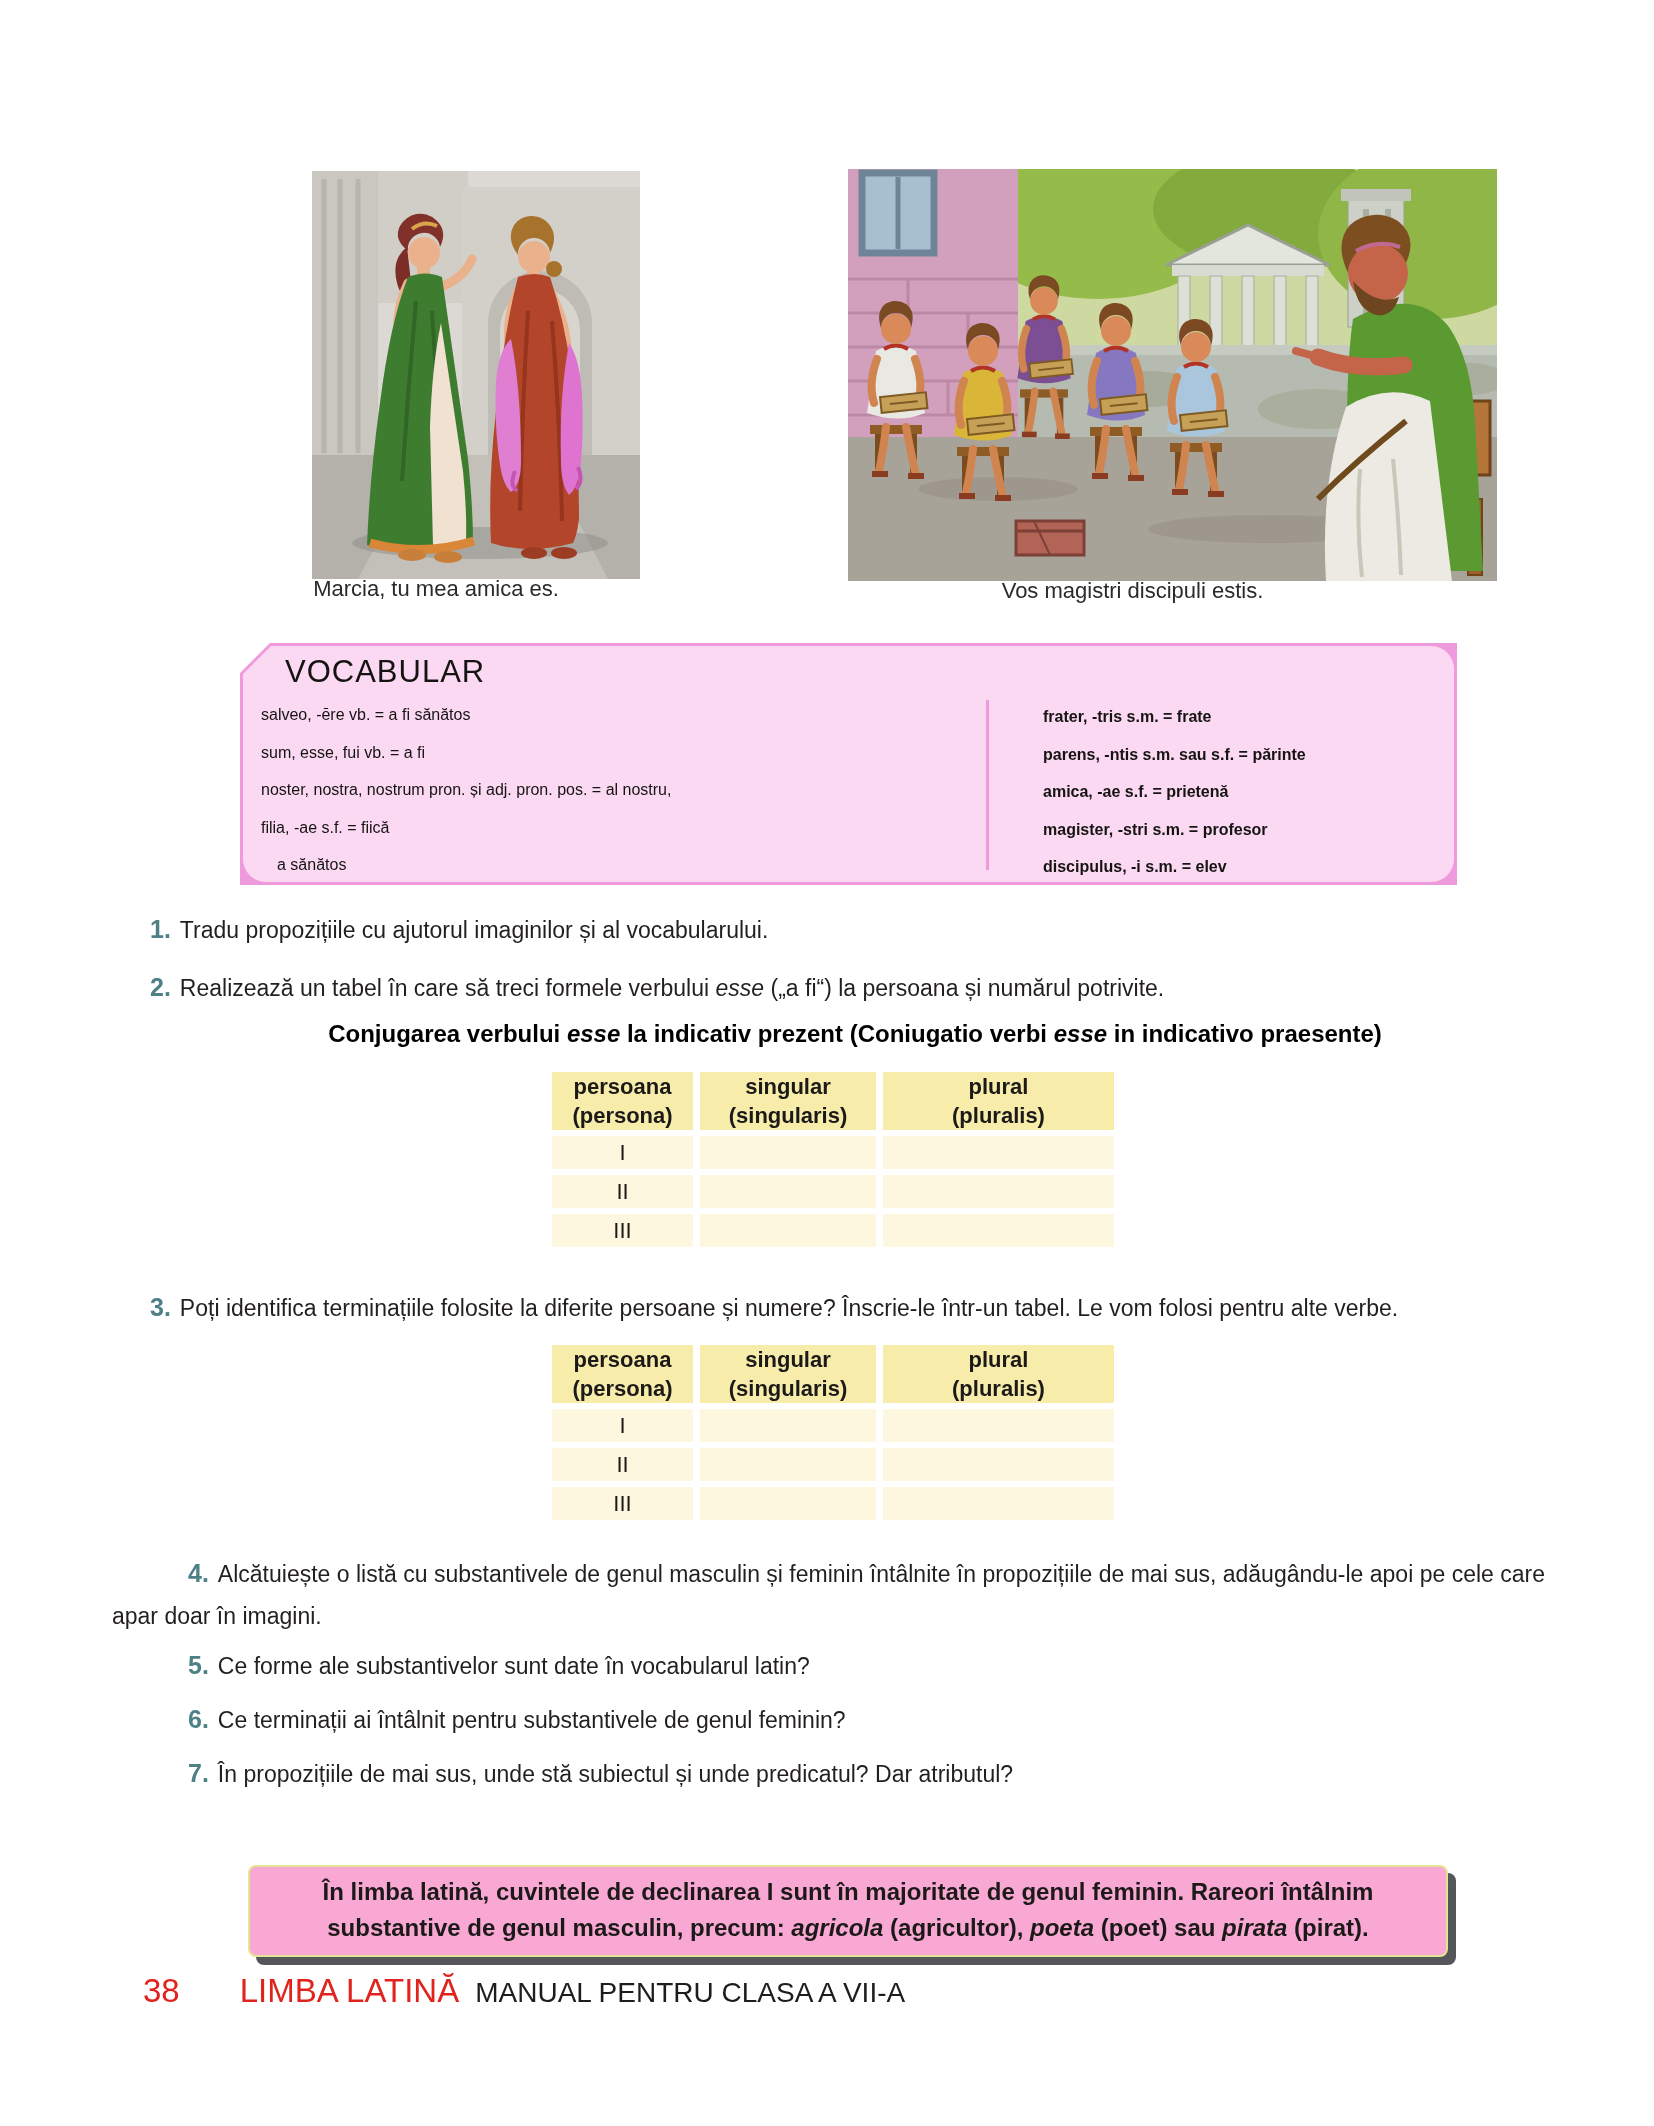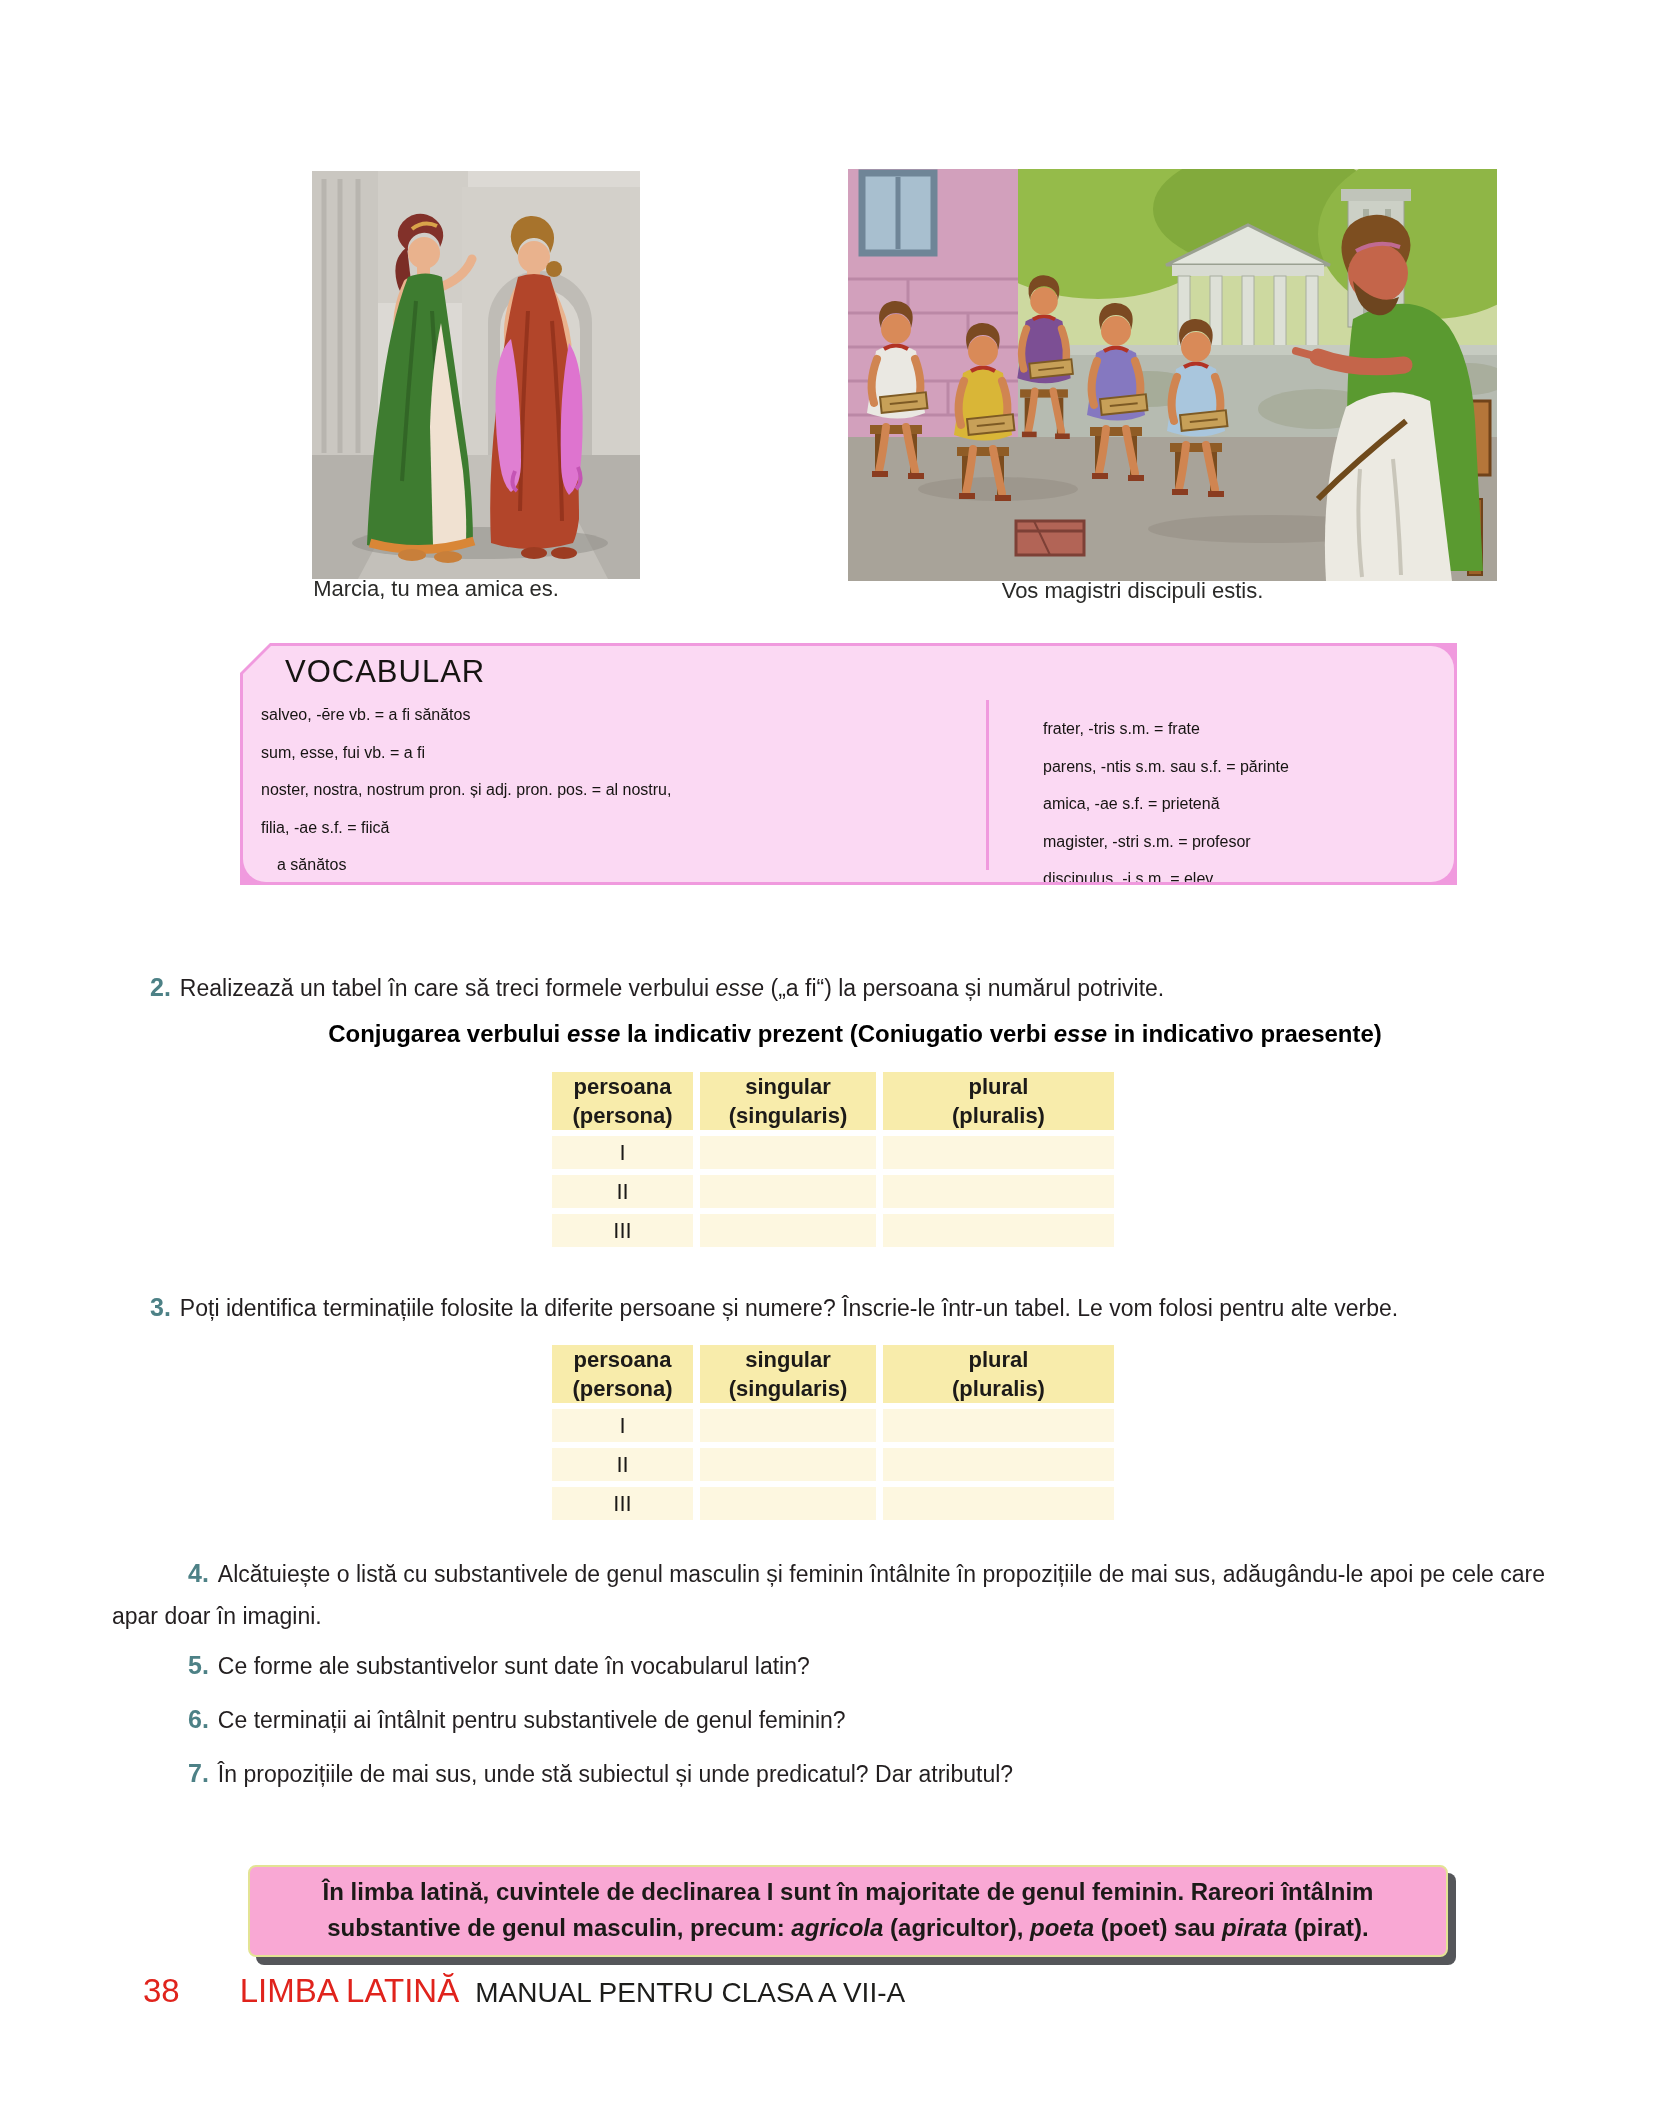--- a/index.html
+++ b/index.html
@@ -30,21 +30,21 @@
     background:#fbd9f3;
     clip-path:polygon(28px 0,100% 0,100% 100%,0 100%,0 28px);
     border-radius:23px;
   }
   .vocab-title{
     position:absolute;left:42px;top:8px;margin:0;
     font-size:31px;font-weight:normal;letter-spacing:1px;color:#161412;
   }
   .vcol{position:absolute;margin:0;padding:0;list-style:none;font-size:16px;line-height:37.5px;color:#161412;}
   .vleft{left:18px;top:50px;width:720px;}
-  .vright{left:800px;top:64px;width:400px;}
+  .vright{left:800px;top:52px;width:400px;font-weight:bold;}
   .vcol li.indent{padding-left:16px;}
   .vdivider{position:absolute;left:743px;top:54px;width:3px;height:170px;background:#f09ade;}
   
   .ex{
     position:absolute;left:112px;width:1462px;margin:0;
     font-size:23px;line-height:42px;color:#231f20;
   }
   .ex .num{font-weight:bold;color:#4d8186;font-size:25px;margin-right:9px;}
   .indent1{text-indent:38px;}
   .indent2{text-indent:76px;}
@@ -261,20 +261,21 @@
       <ul class="vcol vright">
         <li>frater, -tris s.m. = frate</li>
         <li>parens, -ntis s.m. sau s.f. = părinte</li>
         <li>amica, -ae s.f. = prietenă</li>
         <li>magister, -stri s.m. = profesor</li>
         <li>discipulus, -i s.m. = elev</li>
       </ul>
     </div>
   </section>
 
+  <p class="ex ex1 indent1"><span class="num">1.</span><span>Tradu propozițiile cu ajutorul imaginilor și al vocabularului.</span></p>
 
   <p class="ex ex2 indent1"><span class="num">2.</span><span><span>Realizează un tabel în care să treci formele verbului </span><span class="it">esse</span><span> („a fi“) la persoana și numărul potrivite.</span></span></p>
 
   <h3 class="table-heading"><span>Conjugarea verbului </span><span class="it">esse</span><span> la indicativ prezent (Coniugatio verbi </span><span class="it">esse</span><span> in indicativo praesente)</span></h3>
 
   <table class="conj t1">
     <colgroup>
         <col class="c1">
         <col class="c2">
         <col class="c3">

